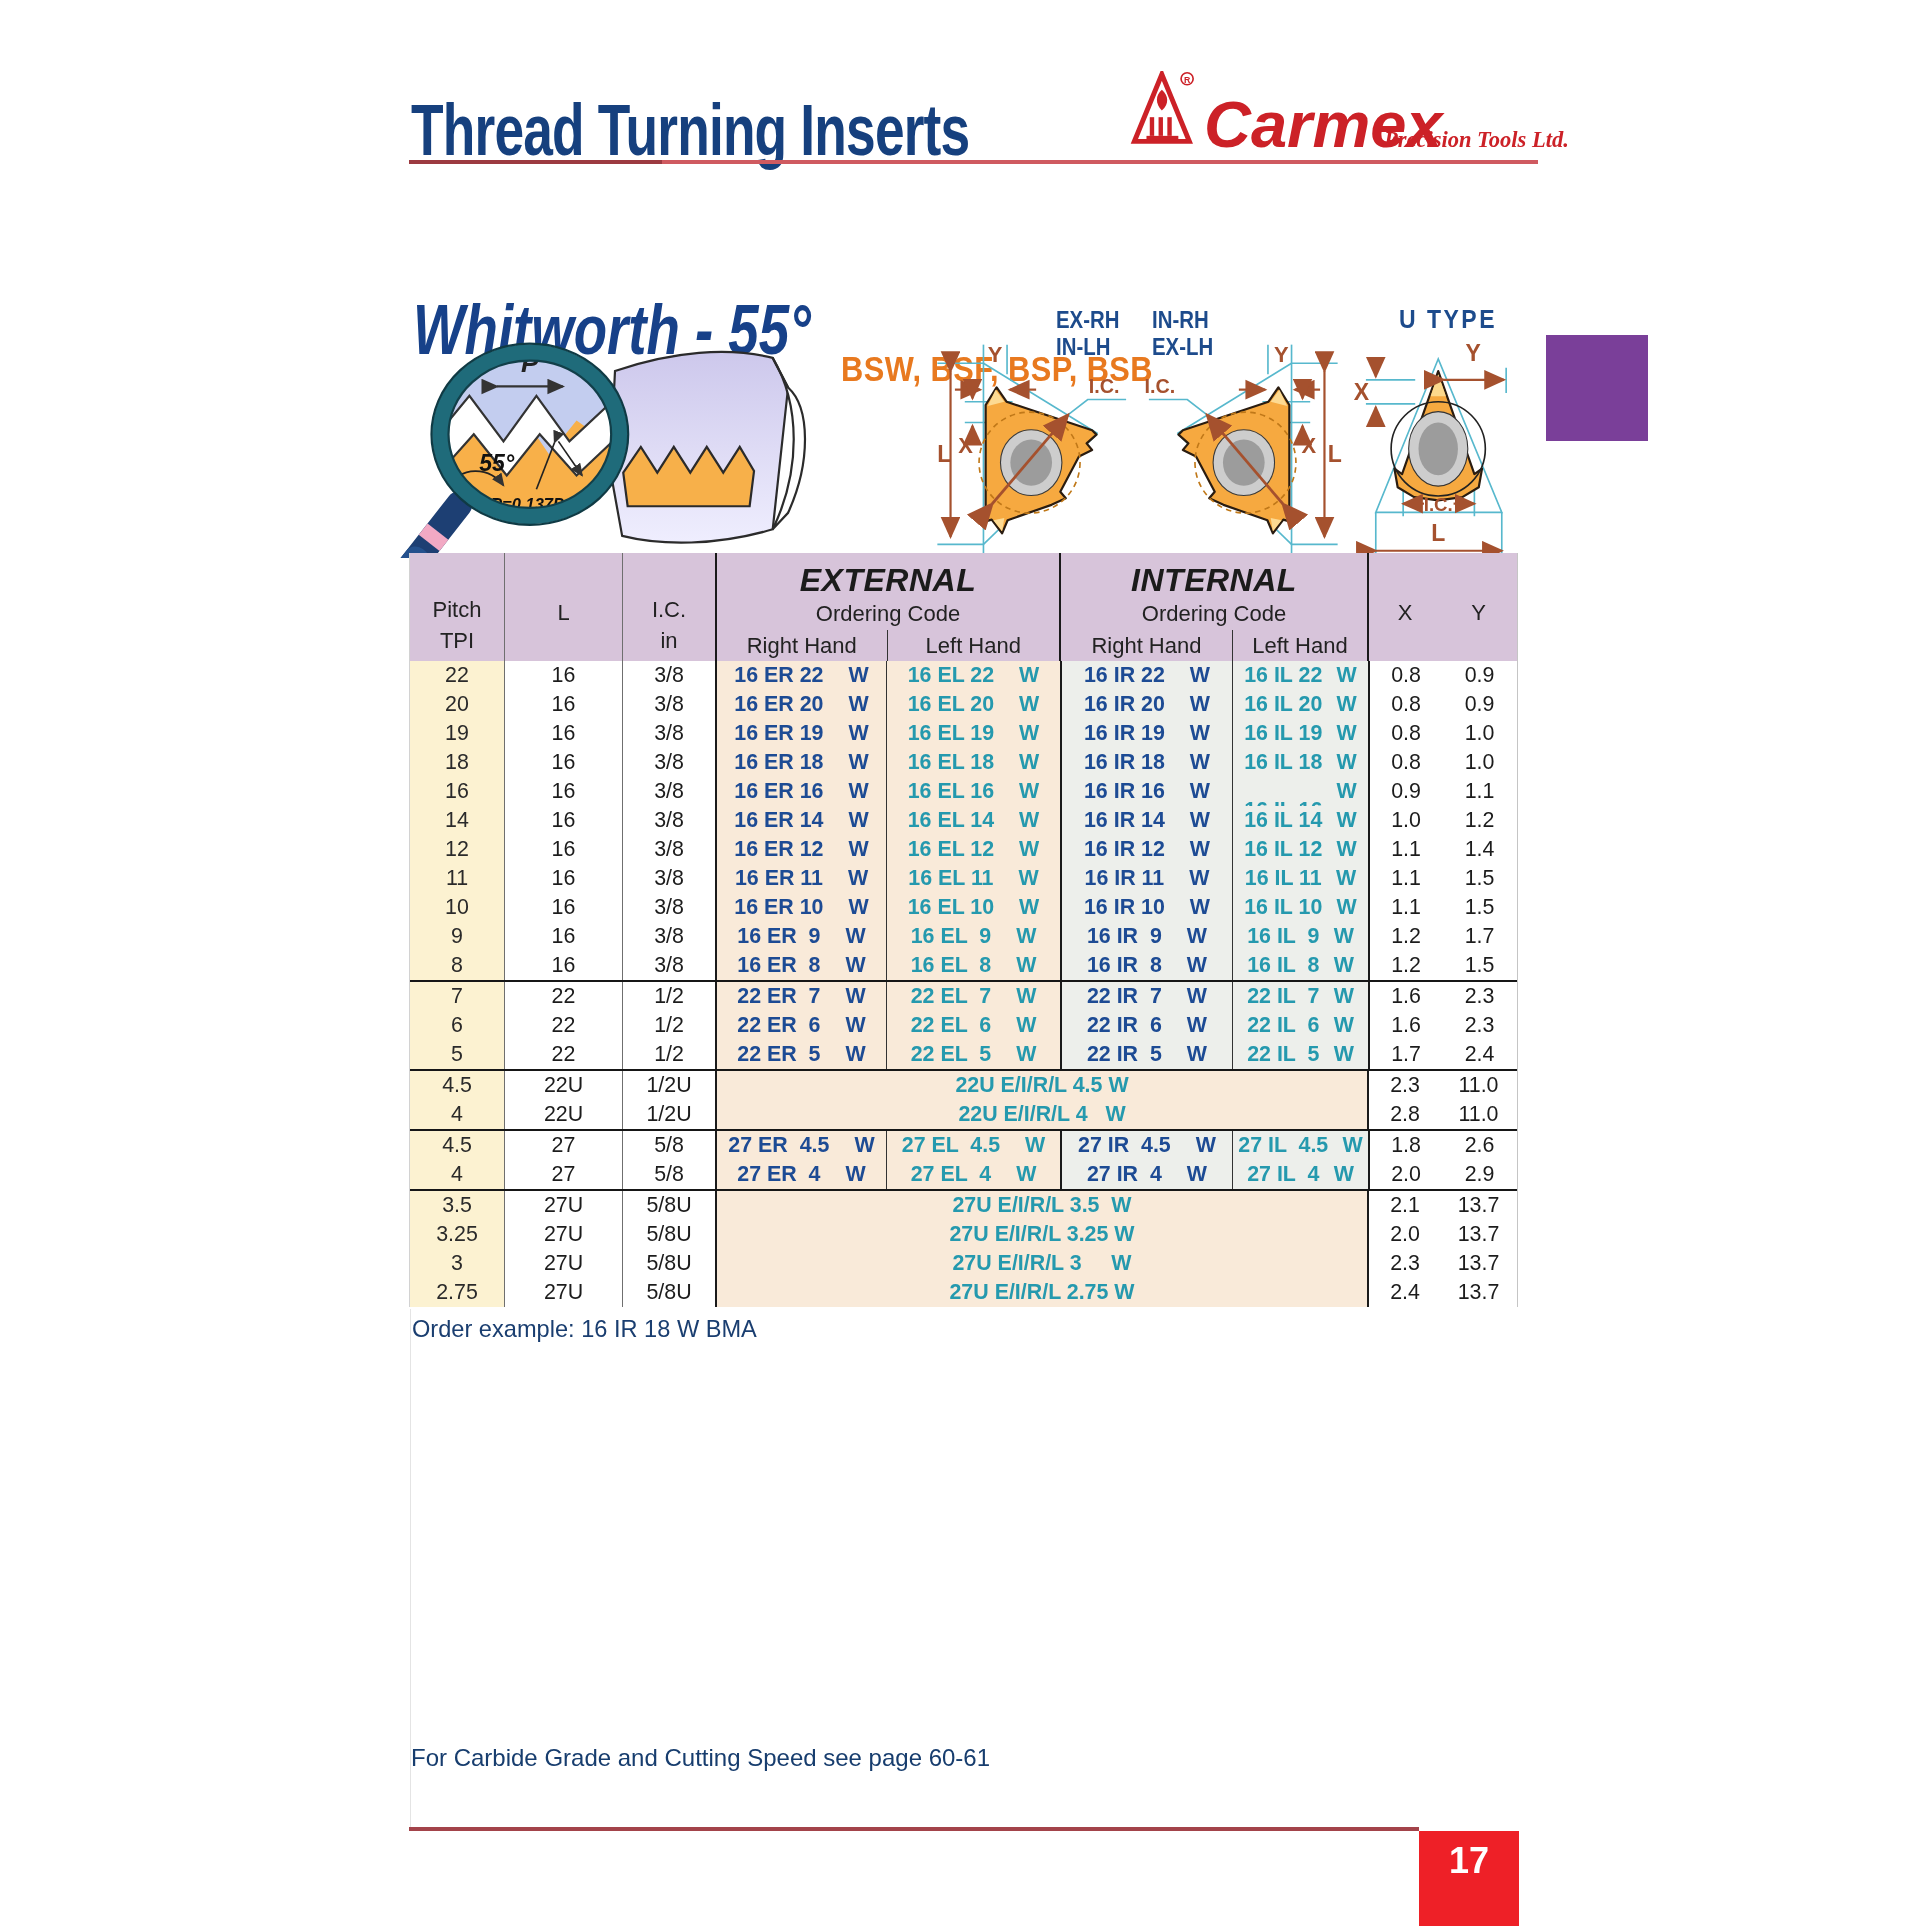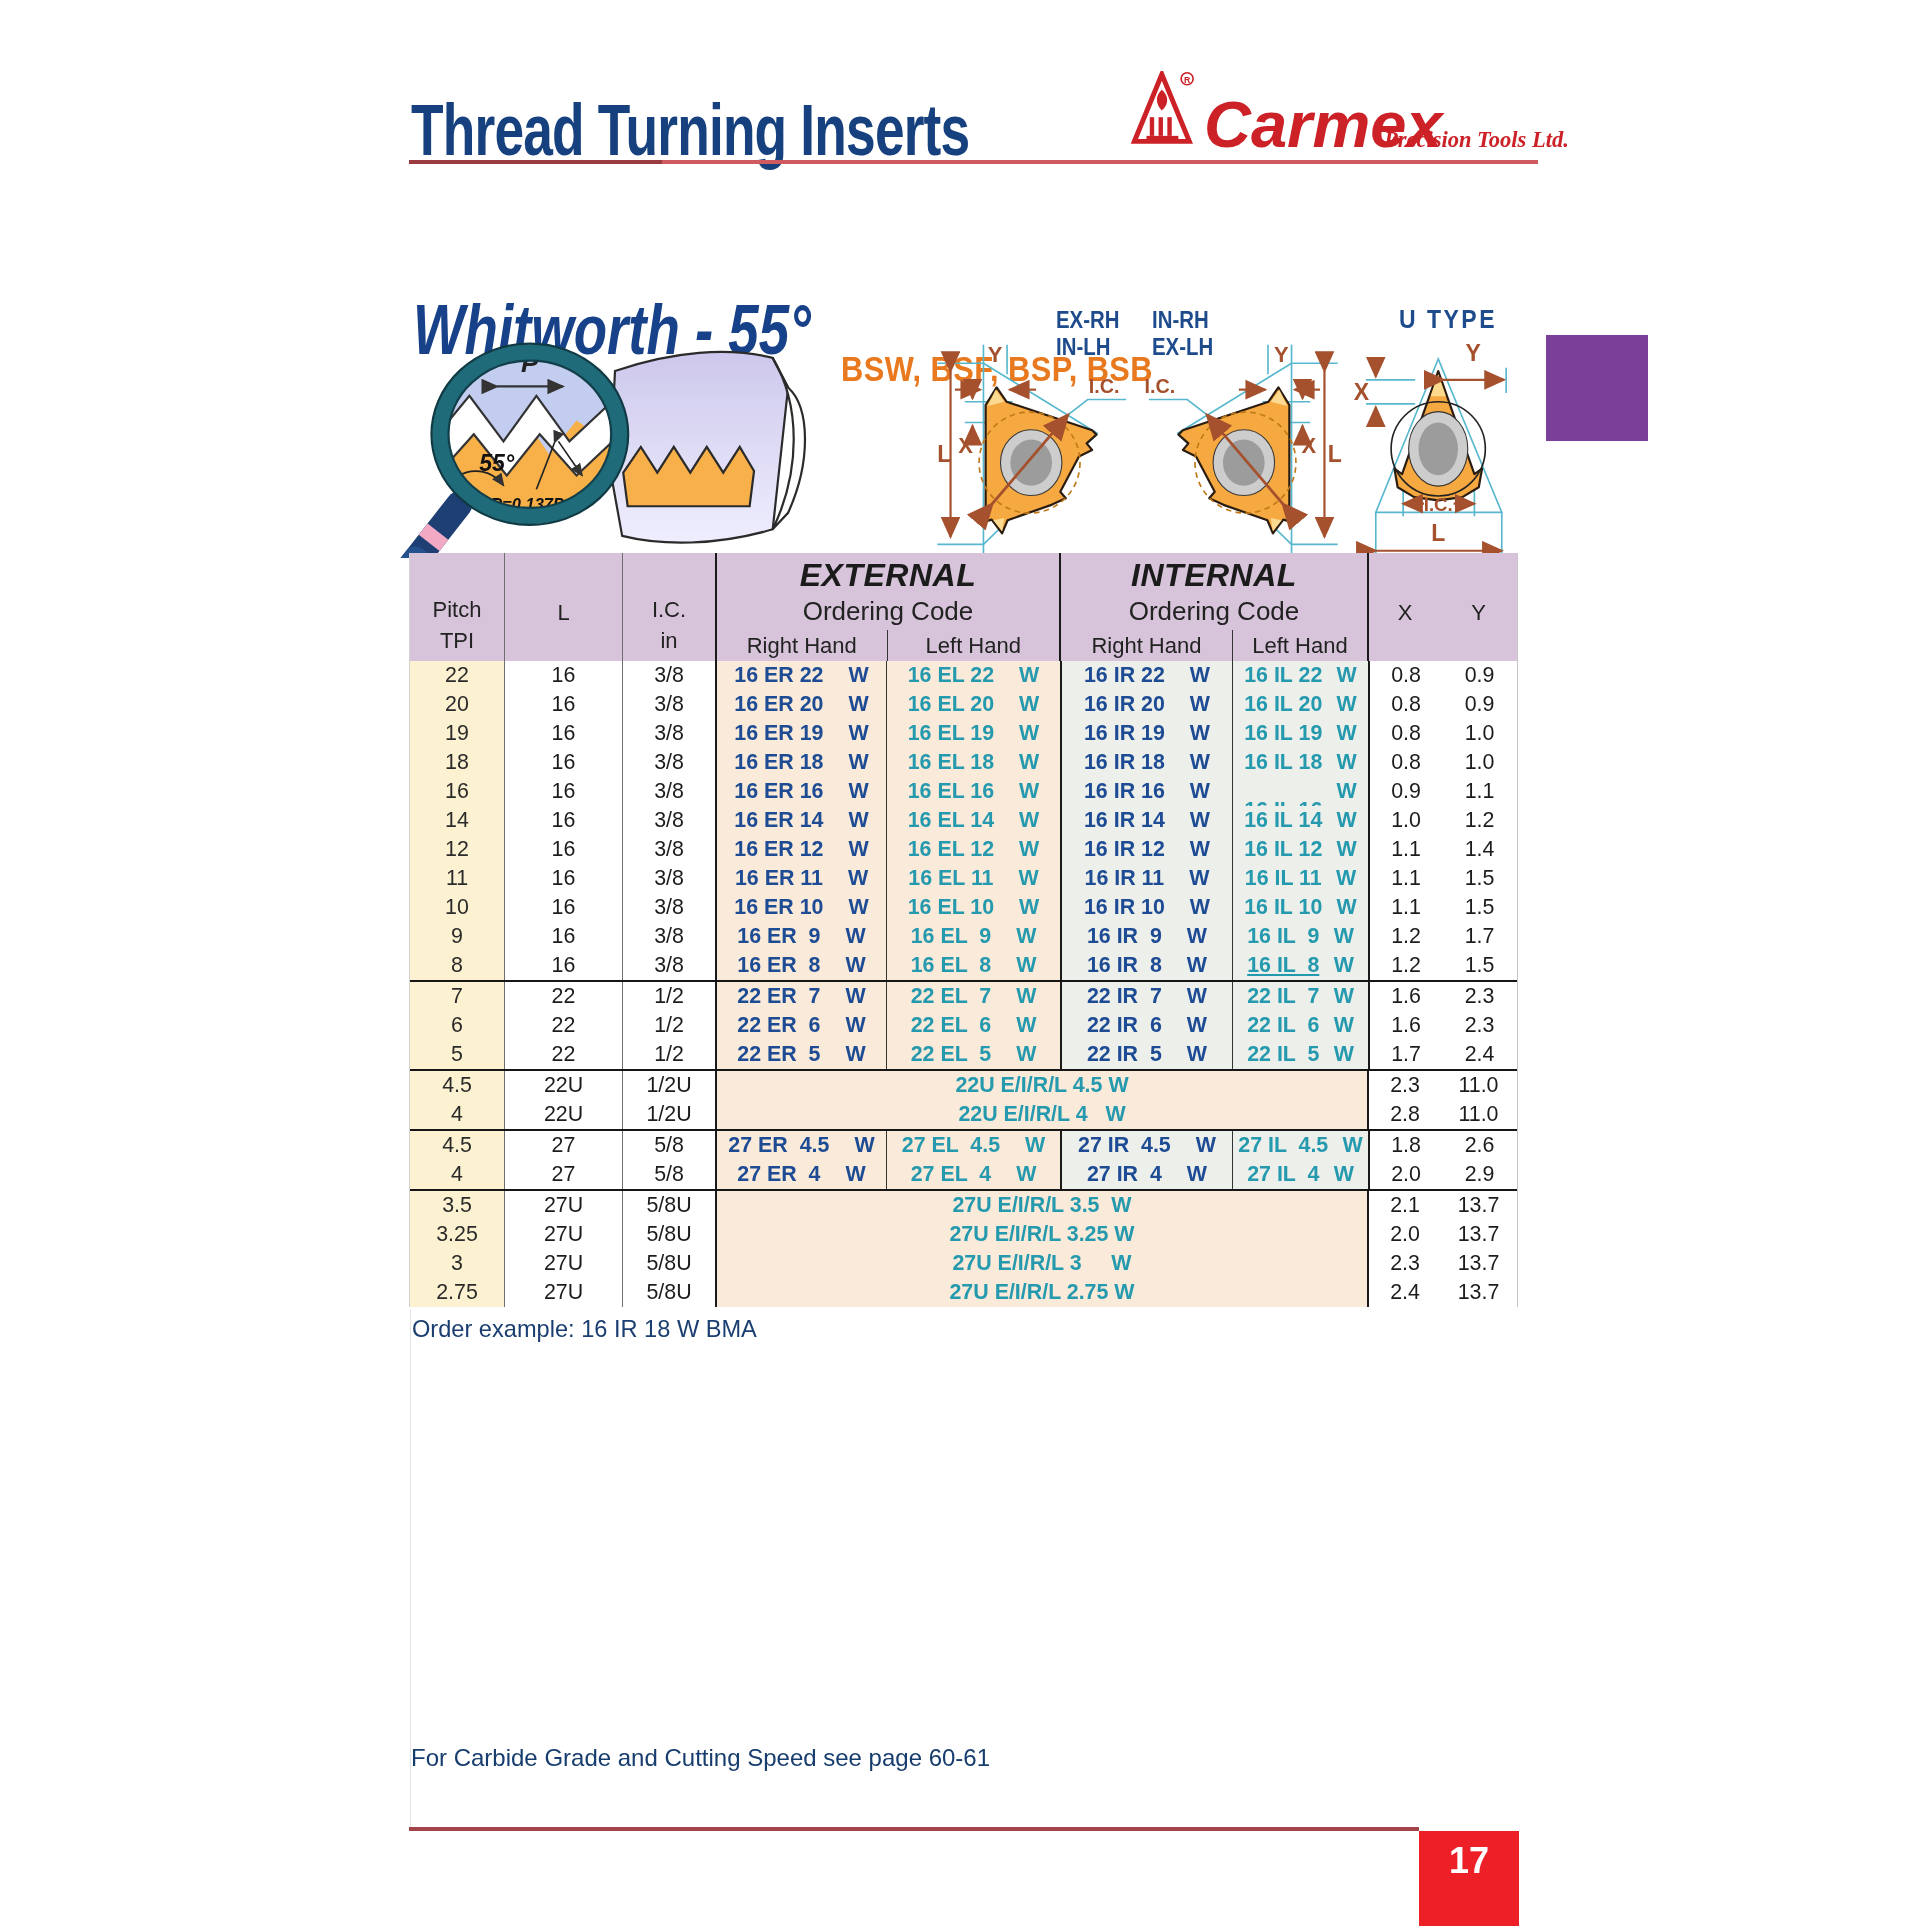--- a/index.html
+++ b/index.html
@@ -37,21 +37,21 @@
   .hcell,.hgroup{box-sizing:border-box;display:flex;flex-direction:column;align-items:center;justify-content:flex-end;}
   .w-p{width:94px}.w-l{width:118px}.w-ic{width:93px}.w-er{width:171px}.w-el{width:174px}
   .w-ir{width:172px}.w-il{width:136px}.w-x{width:74px}.w-y{width:75px}
   .w-ext{width:344px}.w-int{width:308px}
   .b-thin{border-left:1.1px solid #6f6f6f;}
   .b-med{border-left:1.1px solid #333;}
   .b-thick{border-left:2.7px solid #1a1a1a;}
   .h2l{display:flex;flex-direction:column;align-items:center;gap:5.5px;padding-bottom:6.6px;font-size:22px;}
   .hsingle{font-size:22px;margin-bottom:35px;}
   .gname{font-size:32px;font-weight:bold;font-style:italic;color:#1b1b1b;margin-bottom:2px;letter-spacing:0.5px;}
-  .oc{font-size:26px;margin-bottom:3.3px;}
+  .oc{font-size:22px;margin-bottom:3.3px;}
   .rhlh{display:flex;width:100%;height:31px;}
   .rhlh span{display:flex;align-items:center;justify-content:center;font-size:22px;height:100%;box-sizing:border-box;}
   .rh-w1{width:171px}.lh-w1{width:174px;border-left:1.1px solid #333;}
   .rh-w2{width:172px}.lh-w2{width:136px;border-left:1.1px solid #333;}
   .tbody{display:flex;flex-direction:column;}
   .trow{display:flex;height:29px;}
   .trow.sep{border-bottom:2.7px solid #161616;}
   .cell{box-sizing:border-box;display:flex;align-items:center;justify-content:center;
         font-size:21.4px;color:#1c1c1c;height:100%;}
   .bg-cream{background:#fcf2d1;color:#2a2a2a;}
@@ -530,21 +530,21 @@
           </div>
           <div class="cell w-el bg-peach lh b-med">
             <span style="white-space: pre;">16 EL  8</span>
             <span class="wsuf">W</span>
           </div>
           <div class="cell w-ir bg-gray rh b-thick">
             <span style="white-space: pre;">16 IR  8</span>
             <span class="wsuf">W</span>
           </div>
           <div class="cell w-il bg-gray lh b-med c-il">
-            <span style="white-space: pre; text-decoration: underline;">16 IL  8</span>
+            <span style="white-space: pre;">16 IL  8</span>
             <span class="wsuf">W</span>
           </div>
           <div class="cell w-x b-thick">1.2</div>
           <div class="cell w-y">1.5</div>
         </div>
         <div class="trow">
           <div class="cell w-p bg-cream">7</div>
           <div class="cell w-l b-thin">22</div>
           <div class="cell w-ic b-thin">1/2</div>
           <div class="cell w-er bg-peach rh b-thick">

